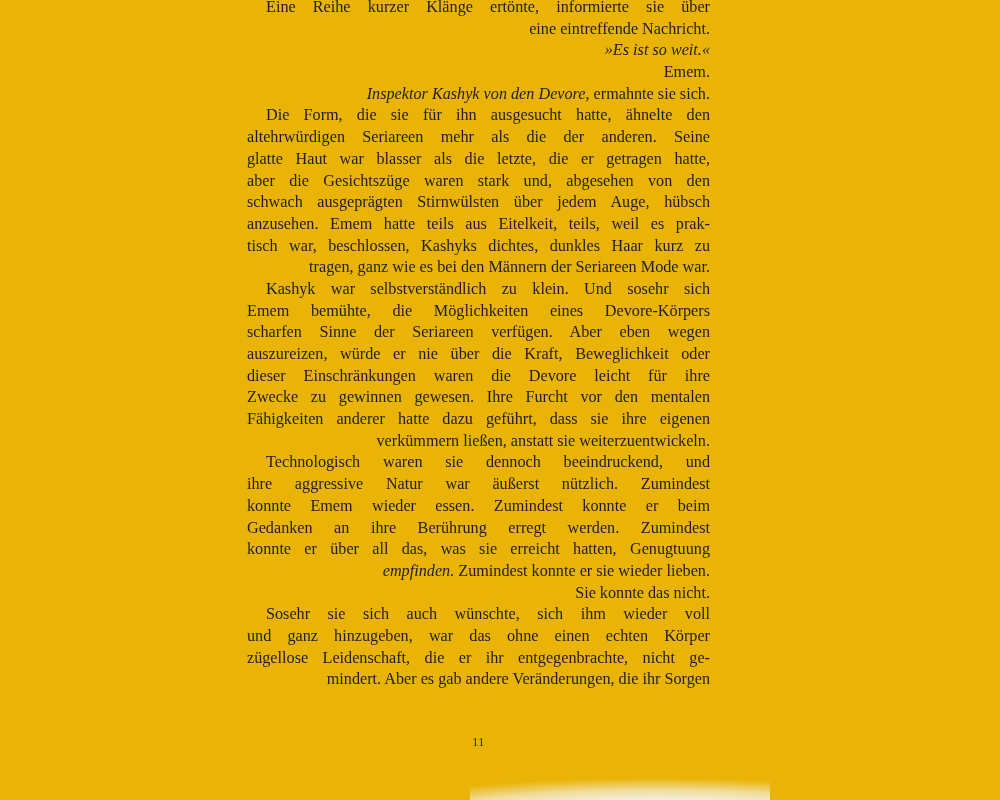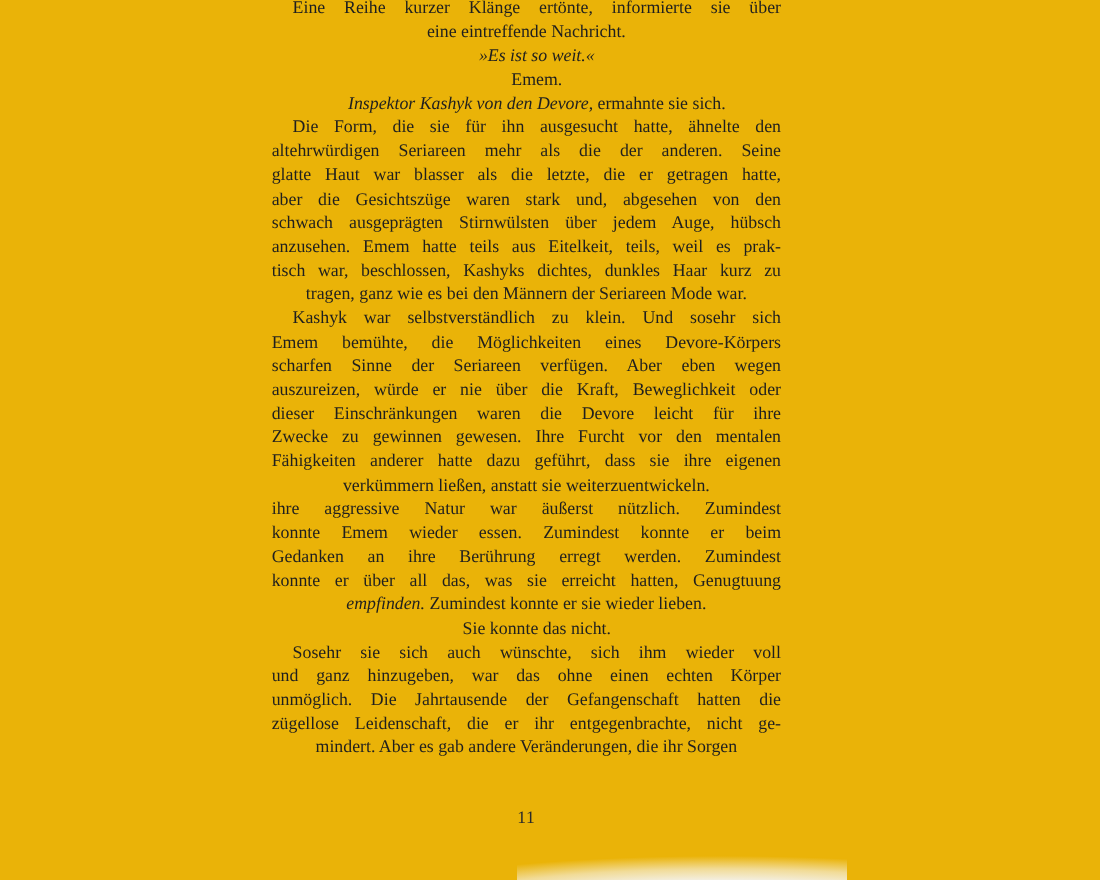--- a/index.html
+++ b/index.html
@@ -22,40 +22,40 @@
     width: 463px;
     color: #1f1f1f;
     font-size: 16.2px;
     -webkit-font-smoothing: antialiased;
   }
   .line {
     height: 21.7px;
     line-height: 21.7px;
     overflow: hidden;
     white-space: normal;
-    text-align: center;
+    text-align: right;
     hyphens: none;
   }
   .line.justify {
     text-align: justify;
     text-align-last: justify;
   }
   .line.indent {
     text-indent: 19px;
   }
   .line em {
     font-style: italic;
   }
   .page-number {
     position: absolute;
     left: 247px;
     top: 735px;
     width: 463px;
     text-align: center;
-    font-size: 16px;
+    font-size: 12px;
     color: #2b2b2b;
     letter-spacing: 0.5px;
   }
   .bottom-artifact {
     position: absolute;
     left: 470px;
     top: 772px;
     width: 300px;
     height: 28px;
     background: radial-gradient(130% 210% at 62% 215%,
@@ -85,27 +85,27 @@
       <div class="line justify"><span>tisch war, beschlossen, Kashyks dichtes, dunkles Haar kurz zu</span></div>
       <div class="line"><span>tragen, ganz wie es bei den Männern der Seriareen Mode war.</span></div>
       <div class="line indent justify"><span>Kashyk war selbstverständlich zu klein. Und sosehr sich</span></div>
       <div class="line justify"><span>Emem bemühte, die Möglichkeiten eines Devore-Körpers</span></div>
       <div class="line justify"><span>scharfen Sinne der Seriareen verfügen. Aber eben wegen</span></div>
       <div class="line justify"><span>auszureizen, würde er nie über die Kraft, Beweglichkeit oder</span></div>
       <div class="line justify"><span>dieser Einschränkungen waren die Devore leicht für ihre</span></div>
       <div class="line justify"><span>Zwecke zu gewinnen gewesen. Ihre Furcht vor den mentalen</span></div>
       <div class="line justify"><span>Fähigkeiten anderer hatte dazu geführt, dass sie ihre eigenen</span></div>
       <div class="line"><span>verkümmern ließen, anstatt sie weiterzuentwickeln.</span></div>
+      <div class="line indent justify"><span>Technologisch waren sie dennoch beeindruckend, und</span></div>
       <div class="line justify"><span>ihre aggressive Natur war äußerst nützlich. Zumindest</span></div>
       <div class="line justify"><span>konnte Emem wieder essen. Zumindest konnte er beim</span></div>
       <div class="line justify"><span>Gedanken an ihre Berührung erregt werden. Zumindest</span></div>
       <div class="line justify"><span>konnte er über all das, was sie erreicht hatten, Genugtuung</span></div>
       <div class="line"><em>empfinden.</em><span> Zumindest konnte er sie wieder lieben.</span></div>
       <div class="line indent"><span>Sie konnte das nicht.</span></div>
       <div class="line indent justify"><span>Sosehr sie sich auch wünschte, sich ihm wieder voll</span></div>
       <div class="line justify"><span>und ganz hinzugeben, war das ohne einen echten Körper</span></div>
-      <div class="line justify"><span>unmöglich. Die Jahrtausende der Gefangenschaft hatten die</span></div>
       <div class="line justify"><span>zügellose Leidenschaft, die er ihr entgegenbrachte, nicht ge-</span></div>
       <div class="line"><span>mindert. Aber es gab andere Veränderungen, die ihr Sorgen</span></div>
     </div>
   <div class="page-number">11</div>
   <div class="bottom-artifact"></div>
 </div>
 
 </body></html>

